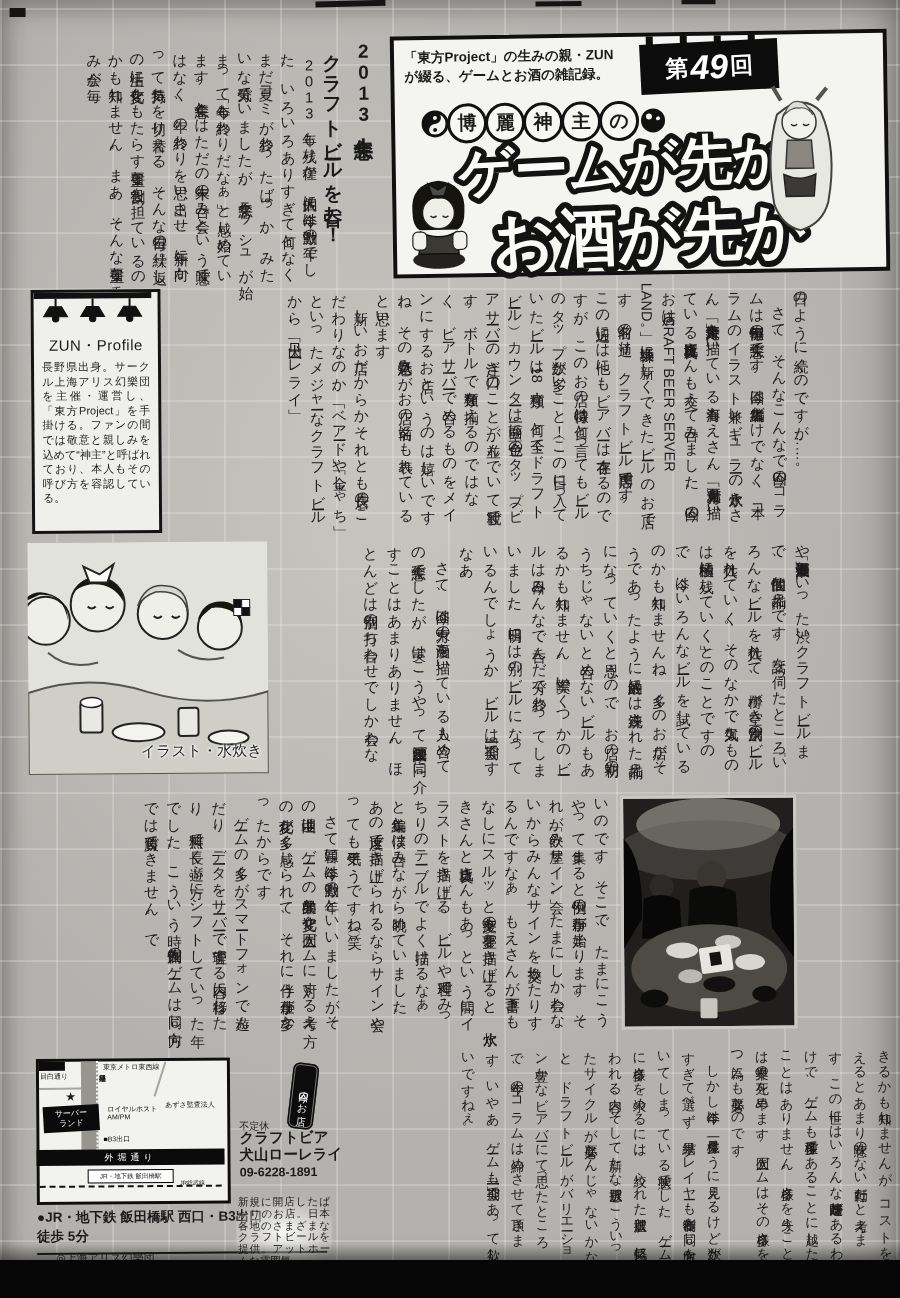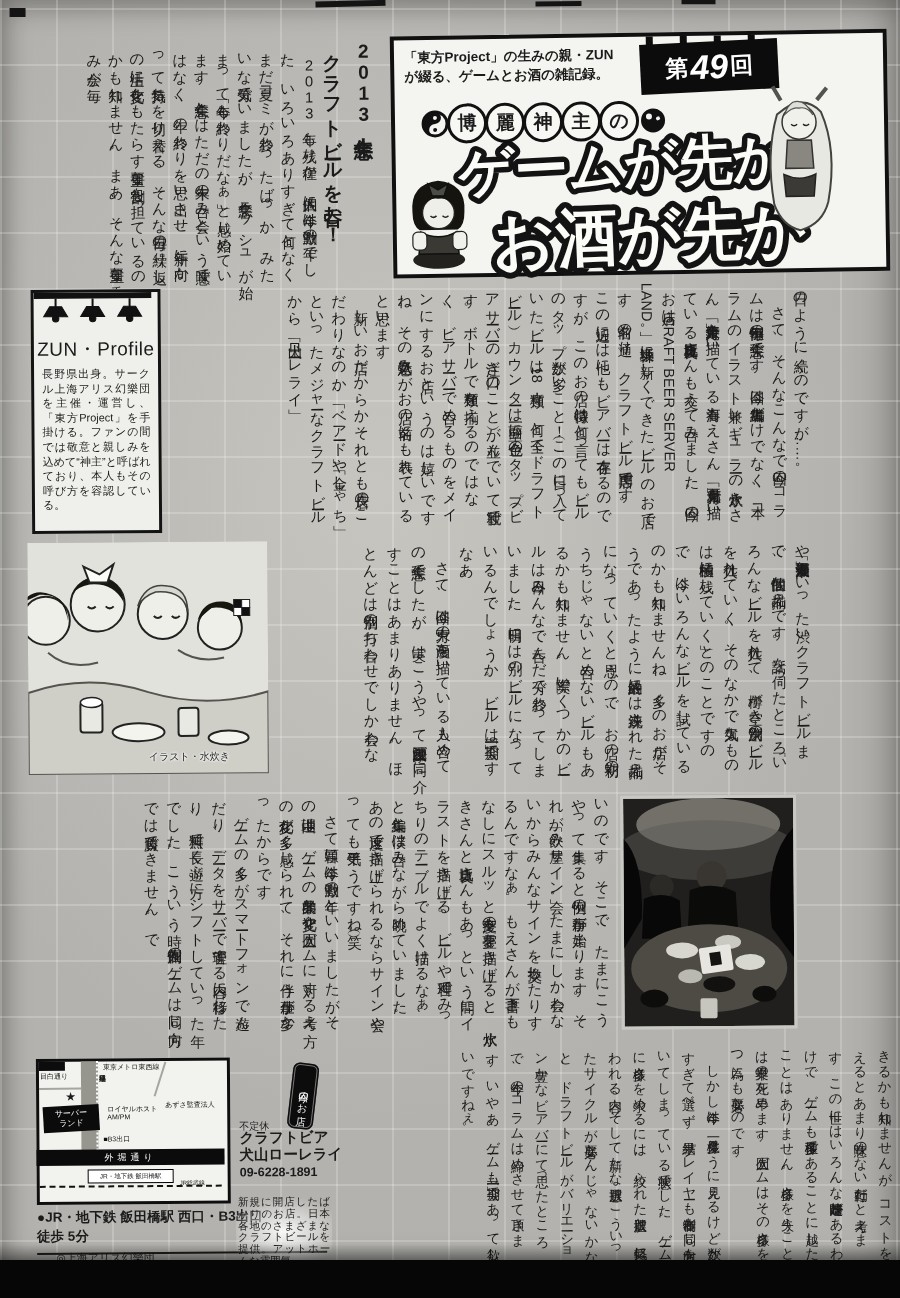--- a/index.html
+++ b/index.html
@@ -32,31 +32,31 @@
   .char-circle{width:34px;height:34px;border:3px solid #111;border-radius:50%;background:#f7f7f3;
     display:flex;align-items:center;justify-content:center;font-size:19px;font-weight:bold;margin-left:-2px;}
   #title-svg{left:0px;top:96px;z-index:2;}
   #reimu-chibi{left:4px;top:132px;z-index:4;}
   #suika-chibi{left:352px;top:50px;z-index:4;}
   
   #intro-headline{left:321px;top:40px;height:242px;font-size:19px;line-height:31px;font-weight:bold;}
   #intro-body{left:21px;top:42px;width:302px;height:238px;font-size:14.6px;line-height:21.5px;}
   
   #profile-box{left:33px;top:287px;width:124px;height:238px;border:3px solid #131313;background:#efefeb;z-index:5;}
-  #profile-title{margin:4px 0 4px;text-align:center;font-size:19px;letter-spacing:.5px;}
+  #profile-title{margin:4px 0 4px;text-align:center;font-size:15px;letter-spacing:.5px;}
   #profile-text{margin:0 8px;font-size:11px;line-height:14.6px;text-align:justify;}
   
   #band2{left:174px;top:284px;width:640px;height:240px;font-size:14.6px;line-height:22px;}
   #band3{left:263px;top:537px;width:552px;height:240px;font-size:14.6px;line-height:24px;}
   #band4{left:26px;top:790px;width:585px;height:240px;font-size:14.6px;line-height:22.5px;}
   #band5{left:323px;top:1044px;width:570px;height:216px;font-size:13.4px;line-height:24.5px;}
   
   #illustration-box{left:28px;top:540px;width:240px;height:232px;z-index:4;}
-  #illust-caption{left:120px;top:200px;font-size:10px;color:#222;
-    text-shadow:0 0 3px #fff,0 0 3px #fff,0 0 3px #fff;z-index:5;margin-top:8px;}
+  #illust-caption{left:112px;top:200px;font-size:15px;color:#222;
+    text-shadow:0 0 3px #fff,0 0 3px #fff,0 0 3px #fff;z-index:5;}
   #photo-box{left:622px;top:800px;width:170px;height:228px;outline:3px solid #c9c9c4;z-index:4;}
   
   #map-box{left:33px;top:1056px;width:188px;height:140px;background:#f2f2ee;border:3px solid #0e0e0e;z-index:5;}
   .map-label{position:absolute;font-size:7px;line-height:8px;color:#111;}
   #map-road-v{left:42px;top:0;width:15px;height:92px;background:#96968f;border-right:2px dotted #fff;}
   #map-mejiro-bar{left:0;top:0;width:26px;height:9px;background:#0c0c0c;}
   #map-street1{left:0;top:26px;width:42px;height:2px;background:#a6a6a0;}
   #map-street2{left:120px;top:0;width:2px;height:36px;background:#a6a6a0;transform:rotate(18deg);}
   #map-star{left:26px;top:28px;font-size:12px;}
   #map-shop{left:4px;top:44px;width:56px;height:26px;background:#0b0b0b;color:#fff;font-size:8px;line-height:10px;

